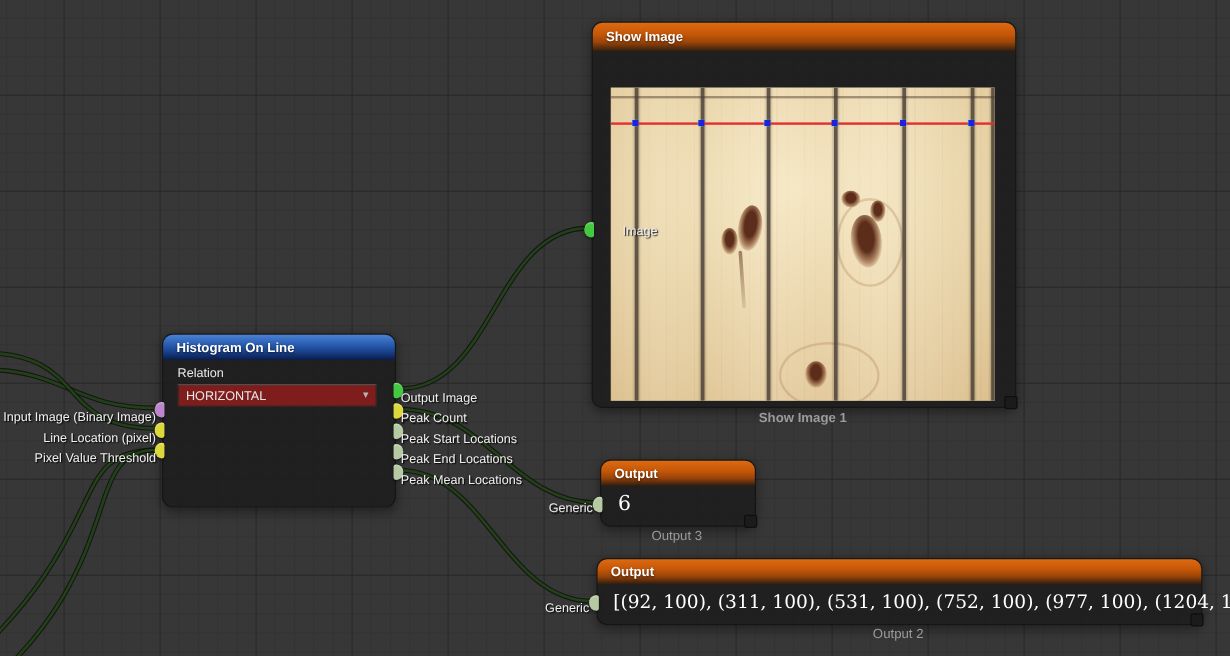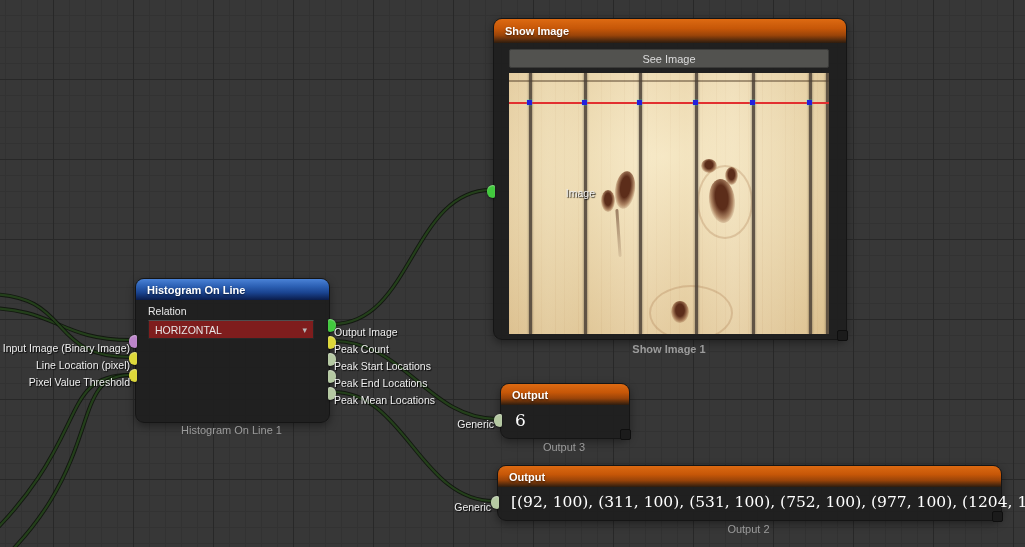--- a/index.html
+++ b/index.html
@@ -115,36 +115,34 @@
     </div>
     <div class="port in" style="top: 56px; background: rgb(189, 133, 203);"></div>
     <div class="port in" style="top: 73px; background: rgb(221, 216, 58);"></div>
     <div class="port in" style="top: 90px; background: rgb(221, 216, 58);"></div>
     <div class="port out" style="top: 40px; background: rgb(66, 201, 62);"></div>
     <div class="port out" style="top: 57px; background: rgb(221, 216, 58);"></div>
     <div class="port out" style="top: 74px; background: rgb(181, 201, 162);"></div>
     <div class="port out" style="top: 91px; background: rgb(181, 201, 162);"></div>
     <div class="port out" style="top: 108px; background: rgb(181, 201, 162);"></div>
   </div>
-  <div class="node-caption" style="left:135px;top:424px;width:193px;">Histogram On Line 1</div>
 
   <div class="canvas-label r" style="left:0;width:130px;top:342px;">Input Image (Binary Image)</div>
   <div class="canvas-label r" style="left:0;width:130px;top:359px;">Line Location (pixel)</div>
   <div class="canvas-label r" style="left:0;width:130px;top:376px;">Pixel Value Threshold</div>
   <div class="canvas-label" style="left:334px;top:326px;">Output Image</div>
   <div class="canvas-label" style="left:334px;top:343px;">Peak Count</div>
   <div class="canvas-label" style="left:334px;top:360px;">Peak Start Locations</div>
   <div class="canvas-label" style="left:334px;top:377px;">Peak End Locations</div>
   <div class="canvas-label" style="left:334px;top:394px;">Peak Mean Locations</div>
 
   <div class="node" style="left:493px;top:18px;width:352px;height:320px;">
     <div class="node-header hdr-orange tall">
       <span>Show Image</span>
     </div>
-    <div class="see-image-btn">See Image</div>
     <div class="wood">
       <div class="wood-topline"></div>
       <div class="knot" style="left:92px;top:117px;width:14px;height:22px;"></div>
       <div class="knot" style="left:106px;top:98px;width:20px;height:38px;transform:rotate(8deg);"></div>
       <div class="knot-tail" style="left:108px;top:136px;width:3px;height:48px;transform:rotate(-4deg);"></div>
       <div class="knot" style="left:192px;top:86px;width:16px;height:14px;"></div>
       <div class="knot" style="left:200px;top:106px;width:26px;height:44px;transform:rotate(-6deg);"></div>
       <div class="knot" style="left:216px;top:94px;width:13px;height:18px;"></div>
       <div class="knot-ring" style="left:188px;top:92px;width:52px;height:70px;"></div>
       <div class="knot" style="left:162px;top:228px;width:18px;height:22px;"></div>
@@ -161,21 +159,21 @@
         <div class="peak-dot" style="left: 73px; top: 27px; background: rgb(33, 33, 221);"></div>
         <div class="peak-dot" style="left: 128px; top: 27px; background: rgb(33, 33, 221);"></div>
         <div class="peak-dot" style="left: 184px; top: 27px; background: rgb(33, 33, 221);"></div>
         <div class="peak-dot" style="left: 241px; top: 27px; background: rgb(33, 33, 221);"></div>
         <div class="peak-dot" style="left: 298px; top: 27px; background: rgb(33, 33, 221);"></div>
       </div>
     <div class="port in" style="top: 166px; background: rgb(66, 201, 62);"></div>
     <div class="resize-handle"></div>
   </div>
   <div class="node-caption" style="left:493px;top:343px;width:352px;font-weight:bold;">Show Image 1</div>
-  <div class="canvas-label r" style="left:0;width:548px;top:187px;margin-left:47px;">Image</div>
+  <div class="canvas-label r" style="left:0;width:548px;top:187px;">Image</div>
 
   <div class="node" style="left:500px;top:383px;width:128px;height:54px;">
     <div class="node-header hdr-orange">
       <span>Output</span>
     </div>
     <div class="value-text" style="left:14px;top:26px;font-size:17px;">6</div>
     <div class="port in" style="top: 30px; background: rgb(181, 201, 162);"></div>
     <div class="resize-handle"></div>
   </div>
   <div class="node-caption" style="left:500px;top:441px;width:128px;">Output 3</div>

